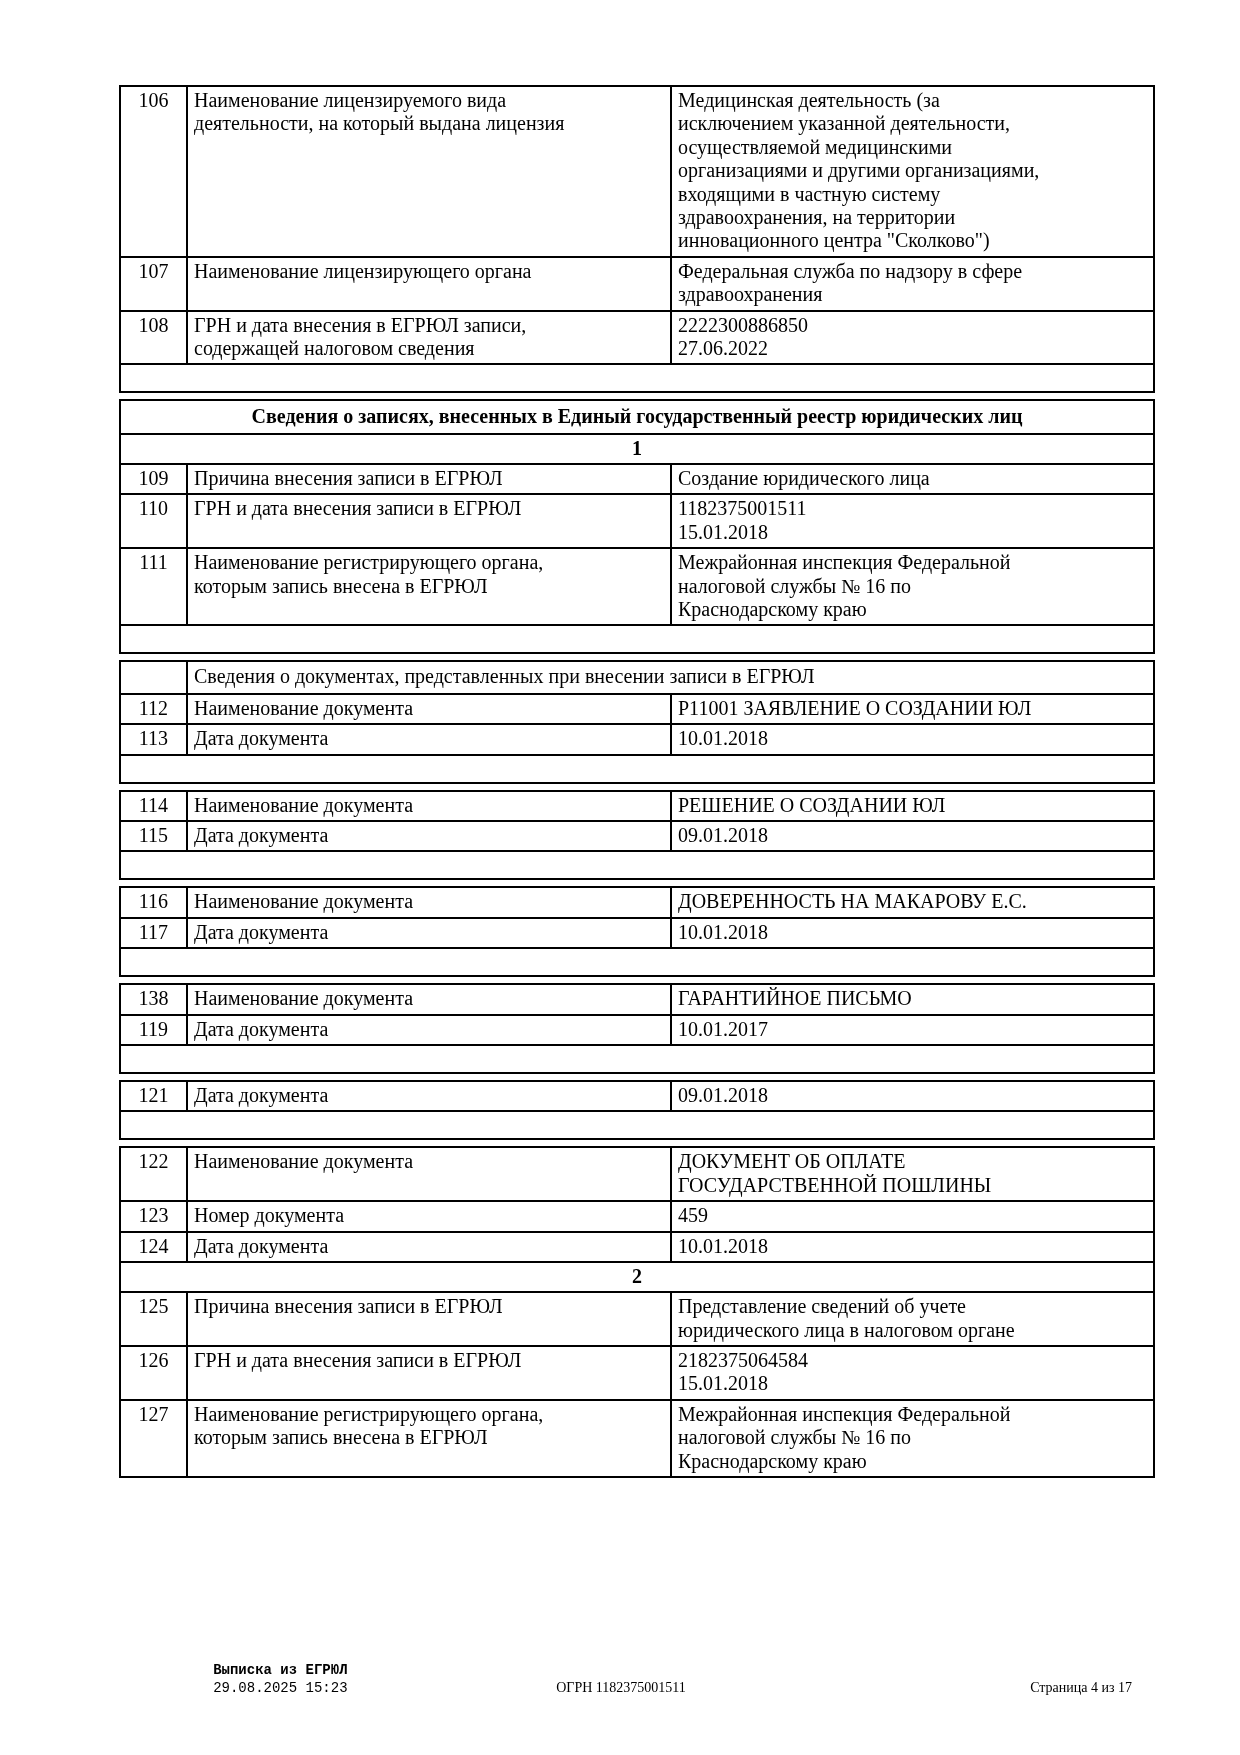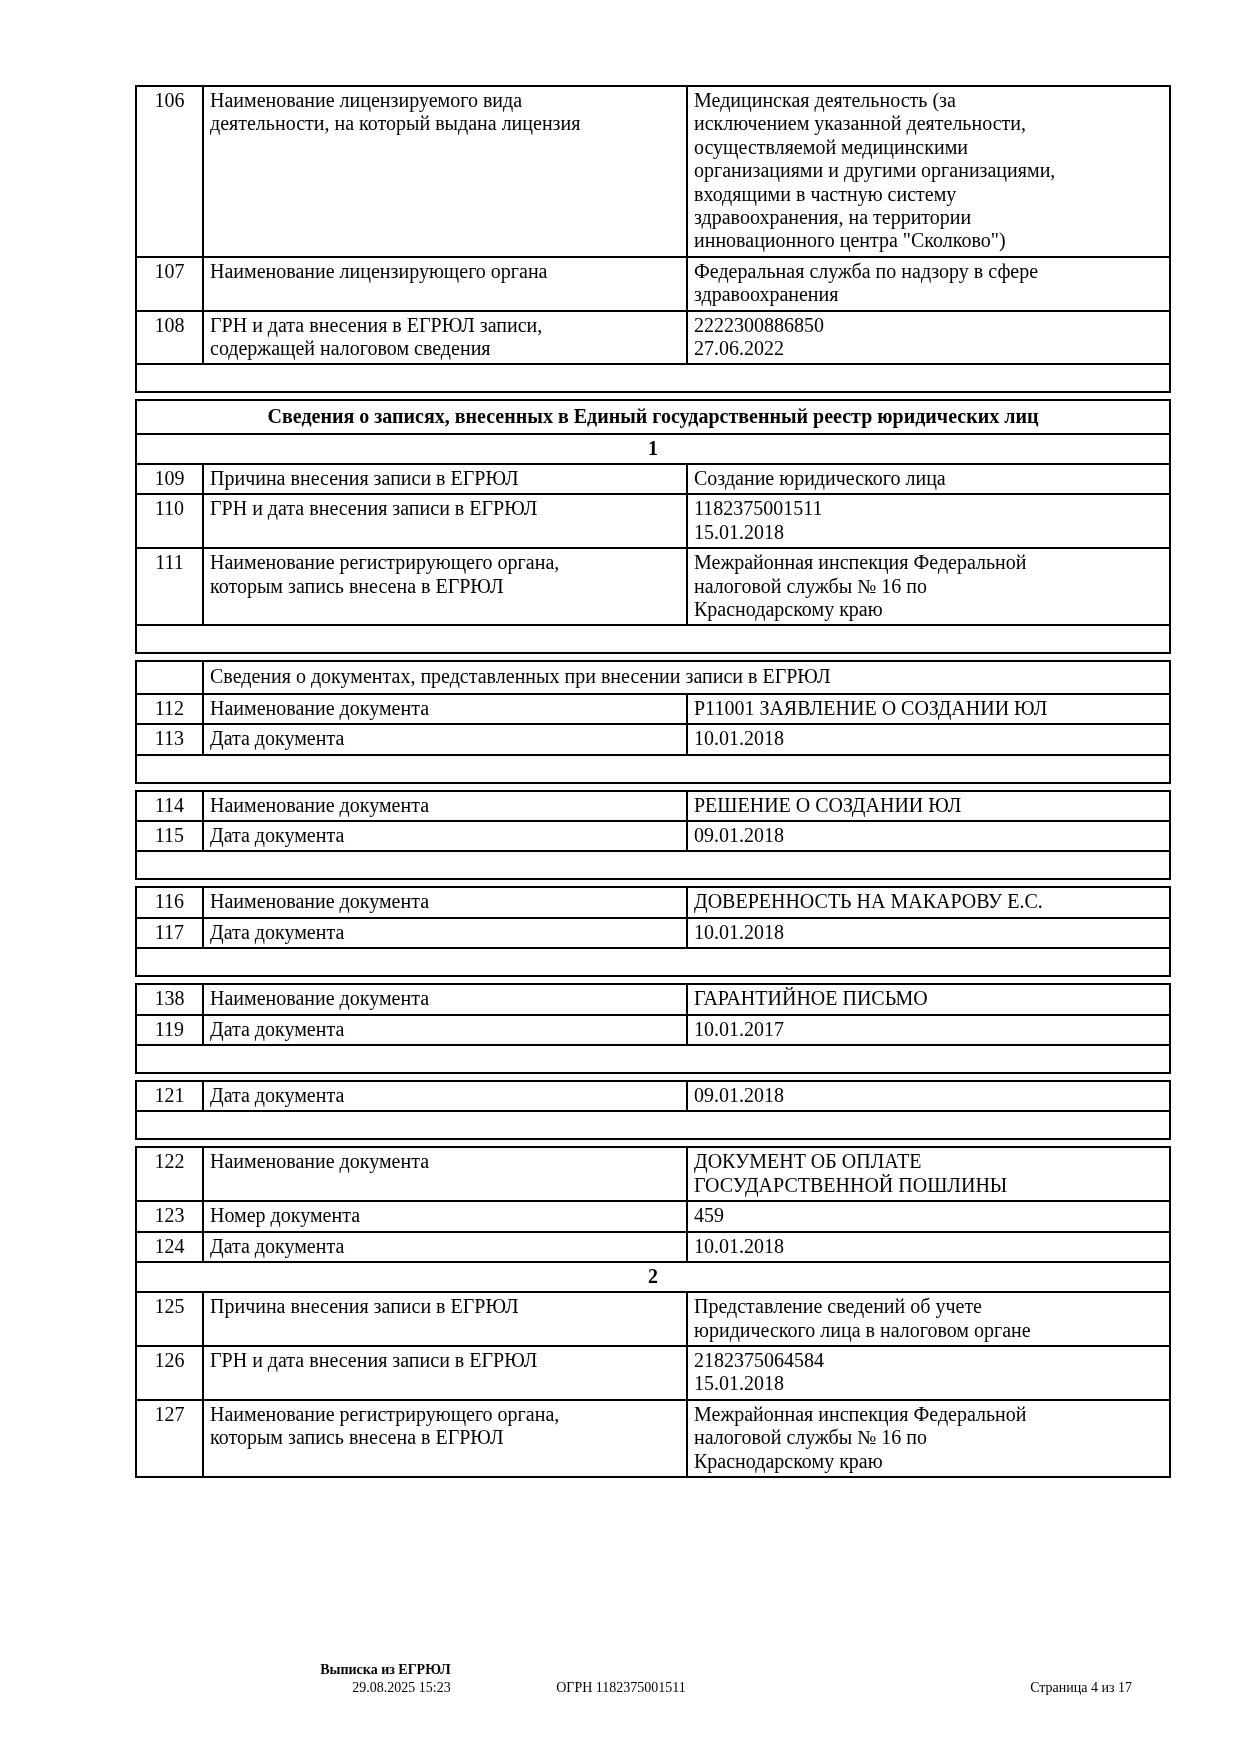--- a/index.html
+++ b/index.html
@@ -1,42 +1,42 @@
 <!DOCTYPE html>
 <html lang="ru"><head>
 <meta charset="utf-8">
 <style>
   html,body{margin:0;padding:0;}
   body{
     width:1240px;height:1755px;background:#ffffff;color:#000;
     font-family:"Liberation Serif","DejaVu Serif",serif;
     position:relative;overflow:hidden;
   }
-  .content{position:absolute;left:135px;top:85px;width:1080px;}
+  .content{position:absolute;left:119px;top:85px;width:1080px;}
   table.block{
     border-collapse:collapse;table-layout:fixed;width:1034px;
     margin:0 0 6px 0;
   }
   td{
     border:2px solid #000;vertical-align:top;
     padding:2px 6px 3px 6px;
     font-size:20px;line-height:1.17;
     white-space:pre-line;overflow:hidden;
   }
   td.num{text-align:center;padding-left:2px;padding-right:2px;}
   td.section-title{font-weight:bold;text-align:center;padding-top:4px;padding-bottom:4px;}
   td.seq{font-weight:bold;text-align:center;}
   td.spacer{height:26px;padding:0;}
   td.merged-header{padding-top:3px;padding-bottom:4px;}
   .footer{
     position:absolute;left:110px;top:1661px;width:1022px;
     display:flex;align-items:flex-end;
     font-size:14px;line-height:1.3;
   }
-  .footer .f-left{flex:1;text-align:right;}
+  .footer .f-left{flex:1;text-align:center;font-family:Liberation Mono, monospace;}
   .footer .f-center{flex:1;text-align:center;}
   .footer .f-right{flex:1;text-align:right;}
   .footer .f-doc-type{font-weight:bold;}
 </style>
 </head>
 <body>
 
 <div class="content">
 
   <table class="block">

